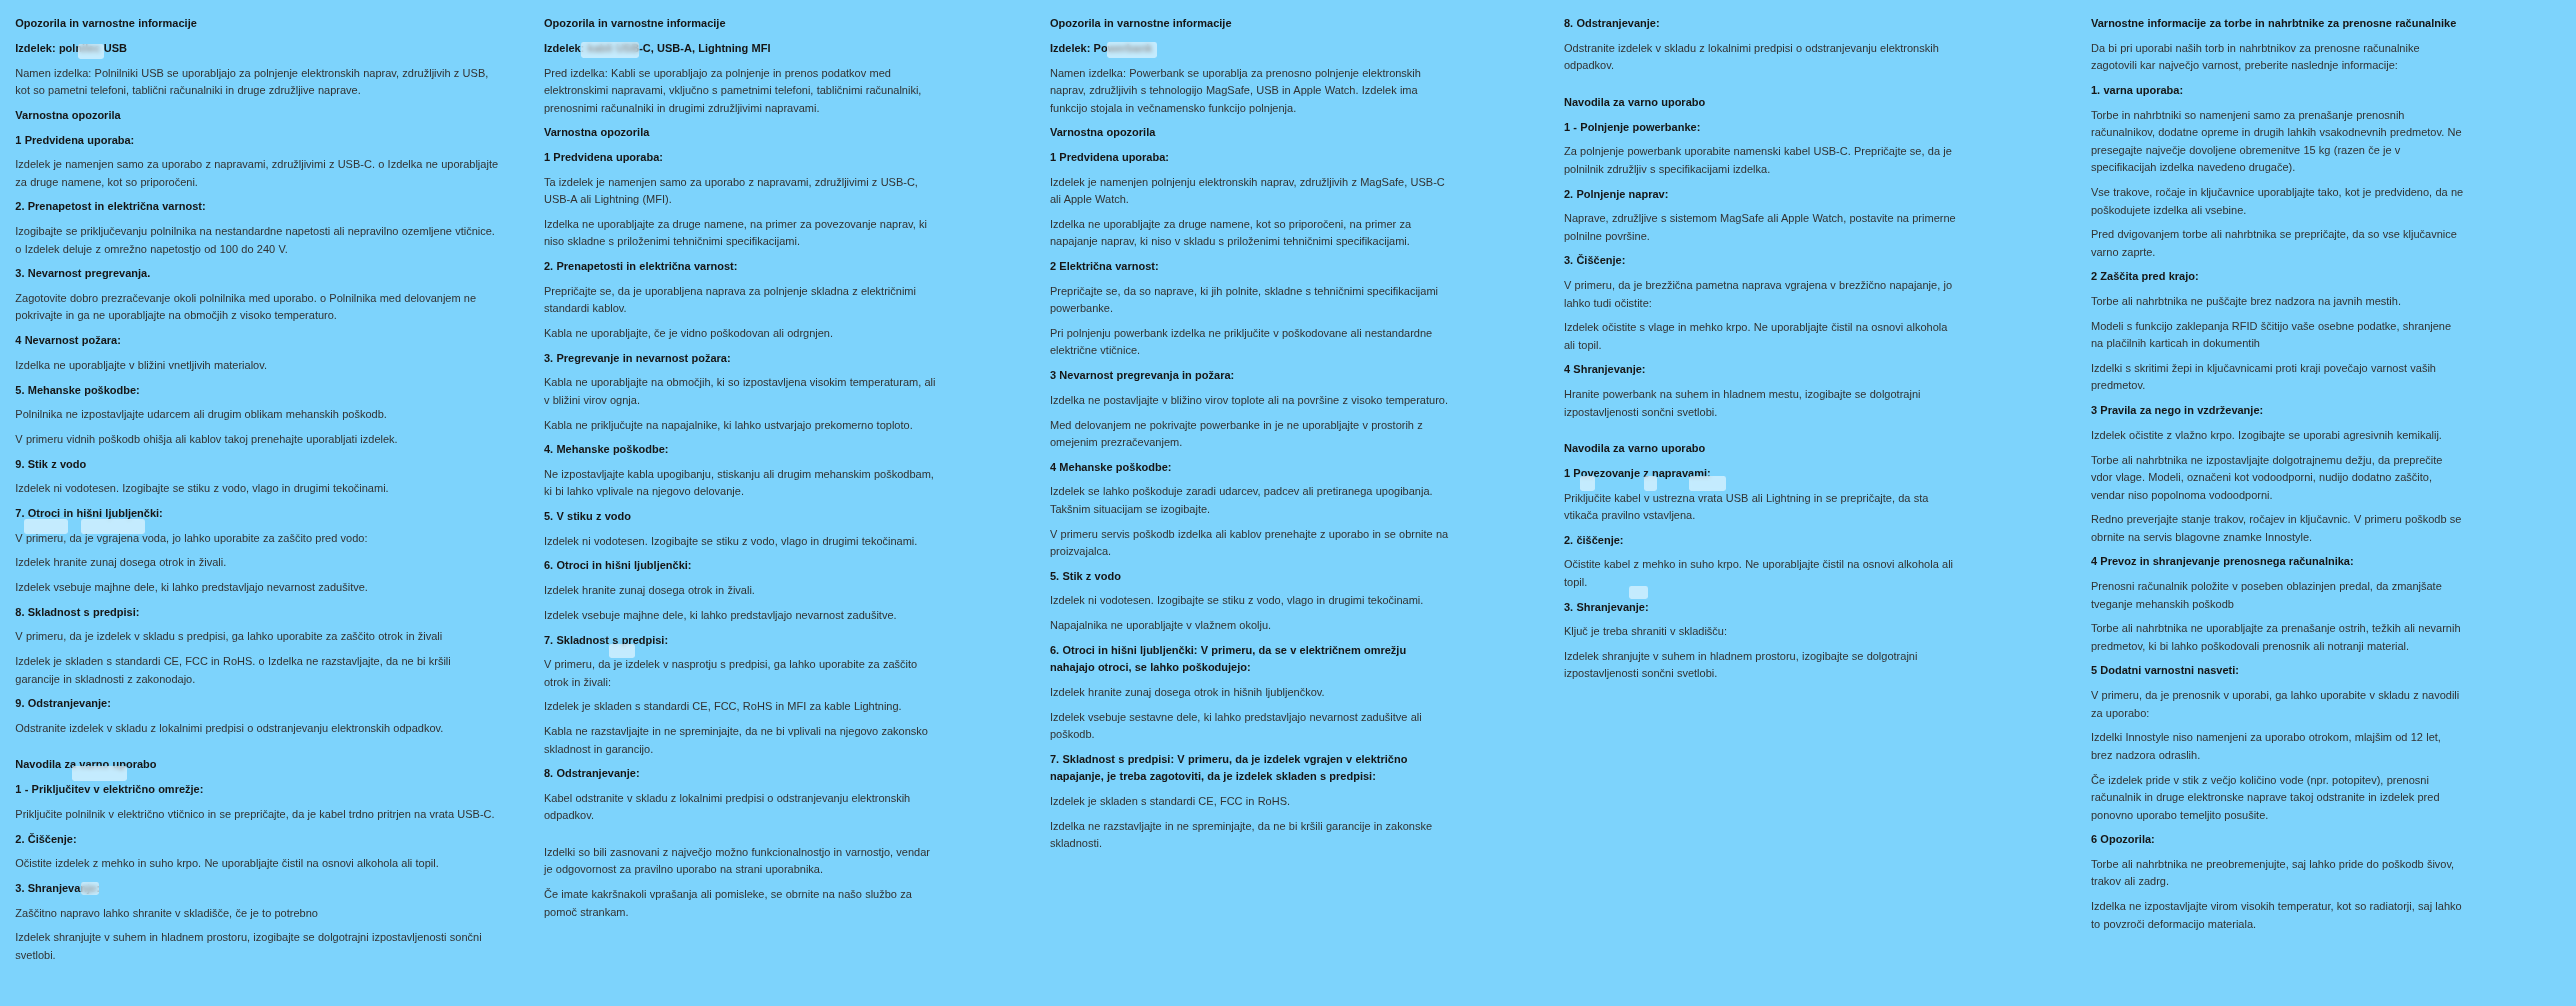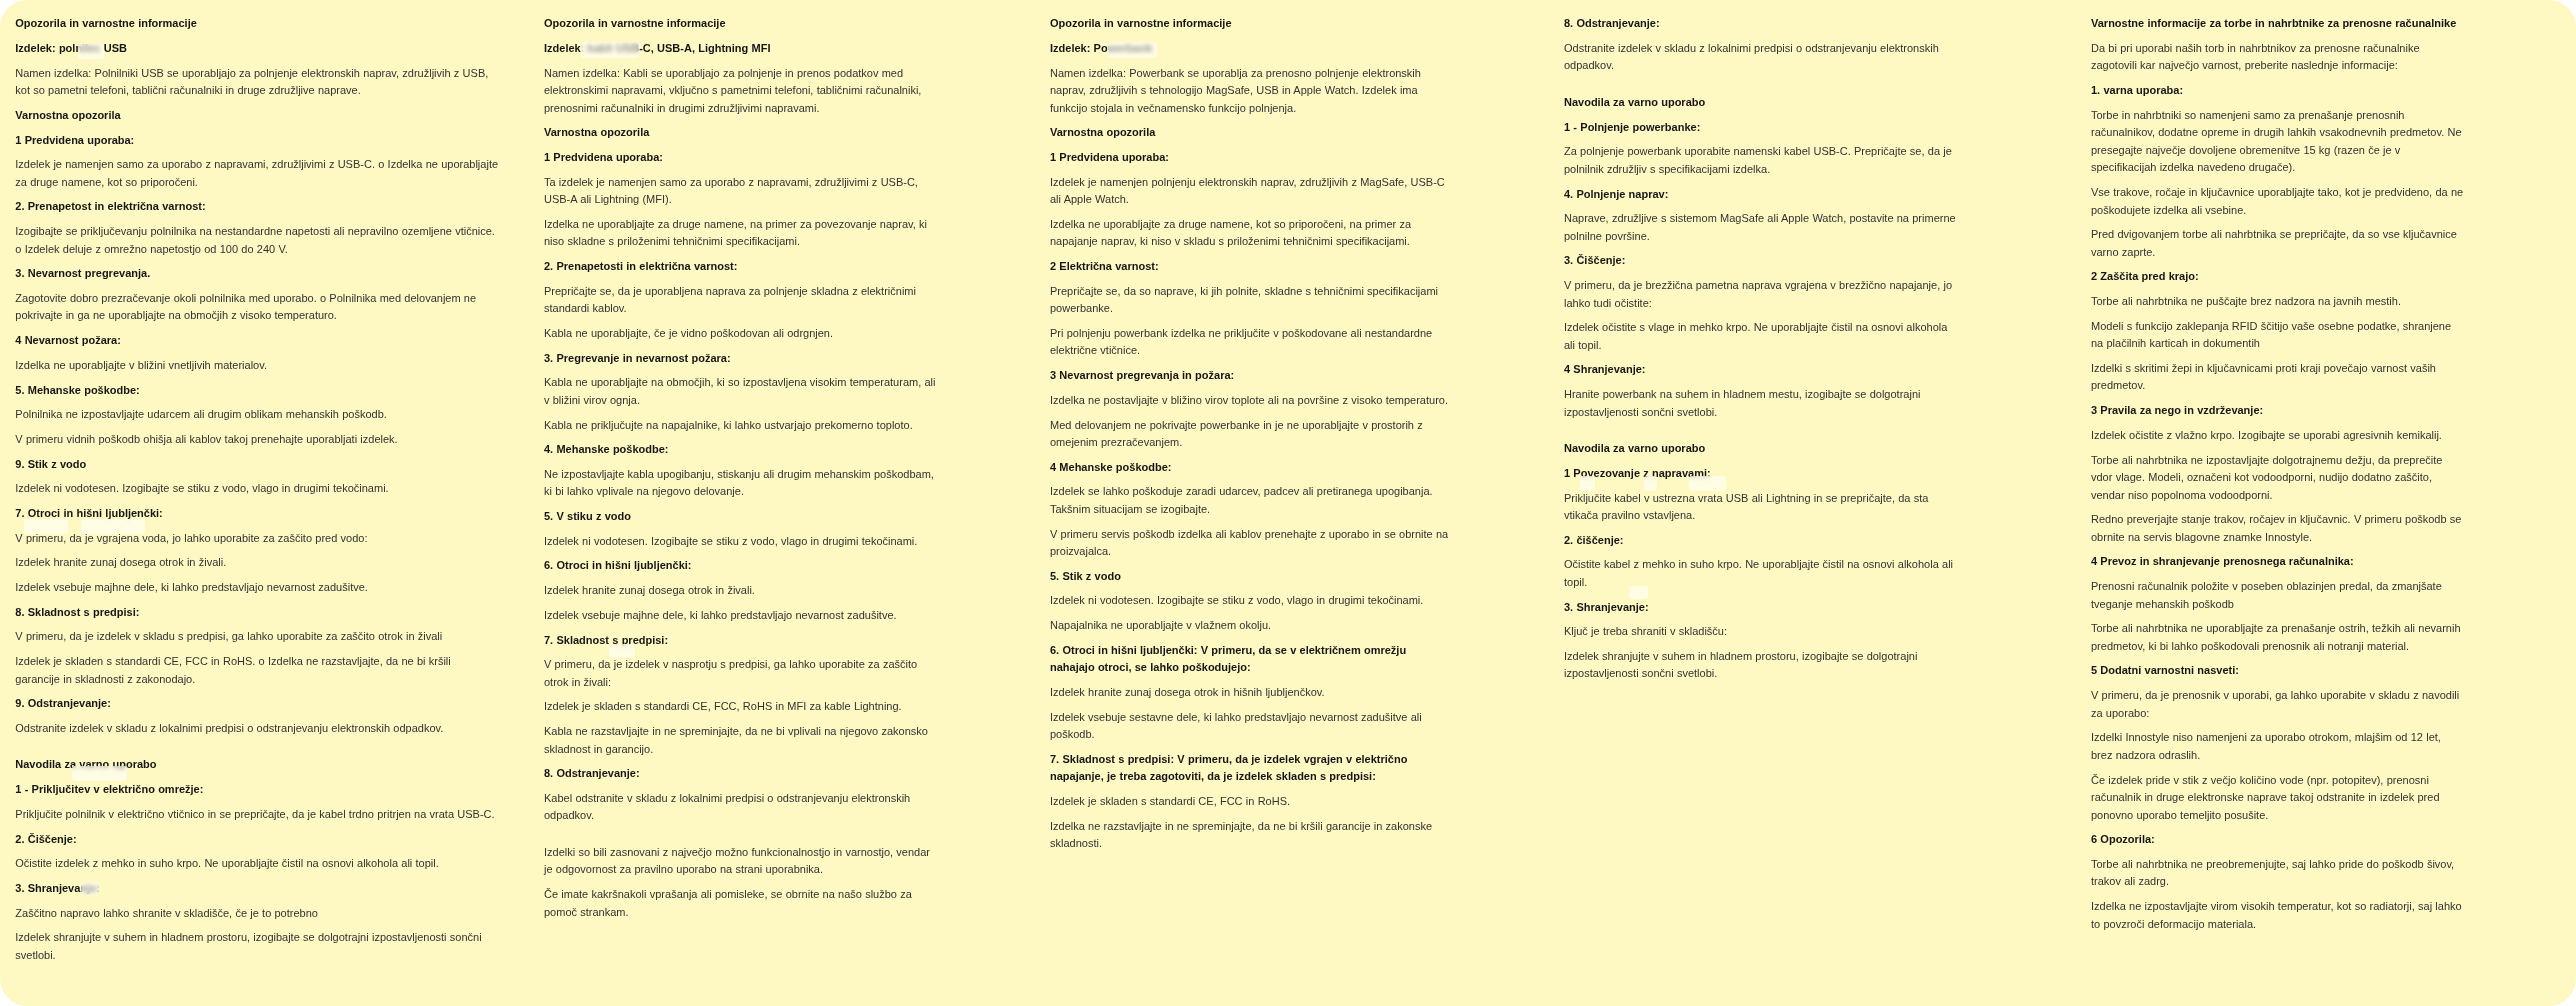--- a/index.html
+++ b/index.html
@@ -4,21 +4,21 @@
 <style>
   html,body{margin:0;padding:0;}
   body{
     width:2576px;height:1006px;
     background:#ffffff;
     font-family:"Liberation Sans","DejaVu Sans",sans-serif;
     position:relative;
     overflow:hidden;
     -webkit-font-smoothing:antialiased;
   }
-  .page{position:absolute;inset:0;background:#fef9c3;border-radius:27px;}
+  .page{position:absolute;inset:0;background:#7dd3fc;}
   .col{position:absolute;top:15.3px;}
   .c0{left:15.3px;width:483px;}
   .c1{left:544px;width:396px;}
   .c2{left:1050px;width:401px;}
   .c3{left:1564px;width:393px;}
   .c4{left:2091px;width:373px;}
   .blk{
     font-size:11px;
     line-height:17.5px;
     margin:0 0 7.2px 0;
@@ -73,21 +73,21 @@
       <div class="blk p">Priključite polnilnik v električno vtičnico in se prepričajte, da je kabel trdno pritrjen na vrata USB-C.</div>
       <div class="blk h">2. Čiščenje:</div>
       <div class="blk p">Očistite izdelek z mehko in suho krpo. Ne uporabljajte čistil na osnovi alkohola ali topil.</div>
       <div class="blk h">3. Shranjevanje:</div>
       <div class="blk p">Zaščitno napravo lahko shranite v skladišče, če je to potrebno</div>
       <div class="blk p">Izdelek shranjujte v suhem in hladnem prostoru, izogibajte se dolgotrajni izpostavljenosti sončni svetlobi.</div>
     </section>
   <section class="col c1">
       <div class="blk h">Opozorila in varnostne informacije</div>
       <div class="blk h">Izdelek: kabli USB-C, USB-A, Lightning MFI</div>
-      <div class="blk p">Namen izdelka: Kabli se uporabljajo za polnjenje in prenos podatkov med elektronskimi napravami, vključno s pametnimi telefoni, tabličnimi računalniki, prenosnimi računalniki in drugimi združljivimi napravami.</div>
+      <div class="blk p">Pred izdelka: Kabli se uporabljajo za polnjenje in prenos podatkov med elektronskimi napravami, vključno s pametnimi telefoni, tabličnimi računalniki, prenosnimi računalniki in drugimi združljivimi napravami.</div>
       <div class="blk h">Varnostna opozorila</div>
       <div class="blk h">1 Predvidena uporaba:</div>
       <div class="blk p">Ta izdelek je namenjen samo za uporabo z napravami, združljivimi z USB-C, USB-A ali Lightning (MFI).</div>
       <div class="blk p">Izdelka ne uporabljajte za druge namene, na primer za povezovanje naprav, ki niso skladne s priloženimi tehničnimi specifikacijami.</div>
       <div class="blk h">2. Prenapetosti in električna varnost:</div>
       <div class="blk p">Prepričajte se, da je uporabljena naprava za polnjenje skladna z električnimi standardi kablov.</div>
       <div class="blk p">Kabla ne uporabljajte, če je vidno poškodovan ali odrgnjen.</div>
       <div class="blk h">3. Pregrevanje in nevarnost požara:</div>
       <div class="blk p">Kabla ne uporabljajte na območjih, ki so izpostavljena visokim temperaturam, ali v bližini virov ognja.</div>
       <div class="blk p">Kabla ne priključujte na napajalnike, ki lahko ustvarjajo prekomerno toploto.</div>
@@ -133,21 +133,21 @@
       <div class="blk h">7. Skladnost s predpisi: V primeru, da je izdelek vgrajen v električno napajanje, je treba zagotoviti, da je izdelek skladen s predpisi:</div>
       <div class="blk p">Izdelek je skladen s standardi CE, FCC in RoHS.</div>
       <div class="blk p">Izdelka ne razstavljajte in ne spreminjajte, da ne bi kršili garancije in zakonske skladnosti.</div>
     </section>
   <section class="col c3">
       <div class="blk h">8. Odstranjevanje:</div>
       <div class="blk p">Odstranite izdelek v skladu z lokalnimi predpisi o odstranjevanju elektronskih odpadkov.</div>
       <div class="blk h gap">Navodila za varno uporabo</div>
       <div class="blk h">1 - Polnjenje powerbanke:</div>
       <div class="blk p">Za polnjenje powerbank uporabite namenski kabel USB-C. Prepričajte se, da je polnilnik združljiv s specifikacijami izdelka.</div>
-      <div class="blk h">4. Polnjenje naprav:</div>
+      <div class="blk h">2. Polnjenje naprav:</div>
       <div class="blk p">Naprave, združljive s sistemom MagSafe ali Apple Watch, postavite na primerne polnilne površine.</div>
       <div class="blk h">3. Čiščenje:</div>
       <div class="blk p">V primeru, da je brezžična pametna naprava vgrajena v brezžično napajanje, jo lahko tudi očistite:</div>
       <div class="blk p">Izdelek očistite s vlage in mehko krpo. Ne uporabljajte čistil na osnovi alkohola ali topil.</div>
       <div class="blk h">4 Shranjevanje:</div>
       <div class="blk p">Hranite powerbank na suhem in hladnem mestu, izogibajte se dolgotrajni izpostavljenosti sončni svetlobi.</div>
       <div class="blk h gap">Navodila za varno uporabo</div>
       <div class="blk h">1 Povezovanje z napravami:</div>
       <div class="blk p">Priključite kabel v ustrezna vrata USB ali Lightning in se prepričajte, da sta vtikača pravilno vstavljena.</div>
       <div class="blk h">2. čiščenje:</div>

